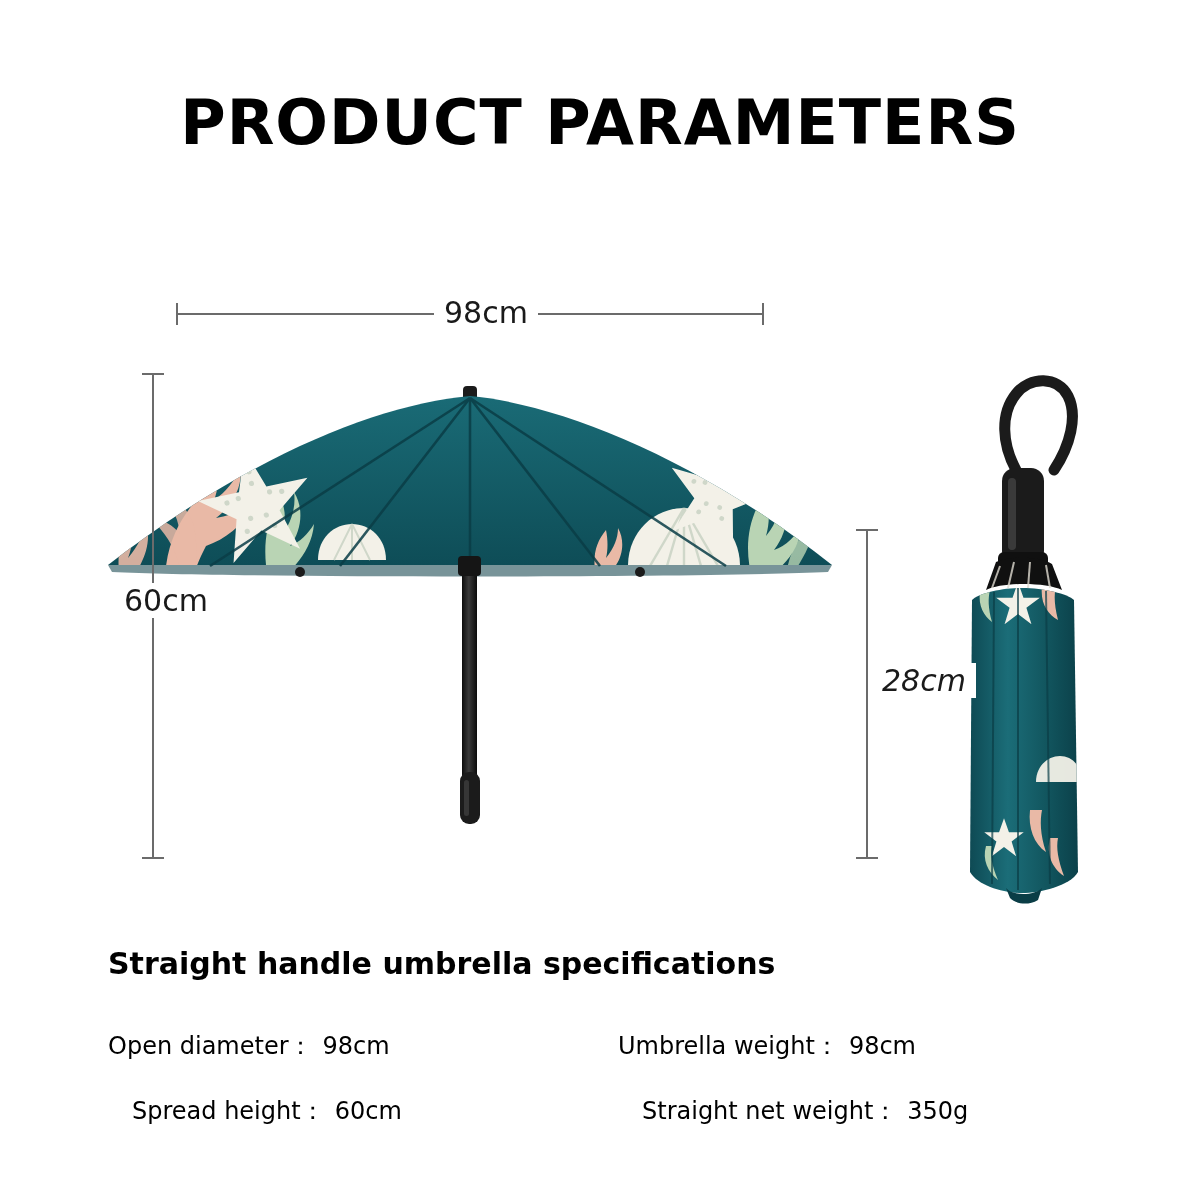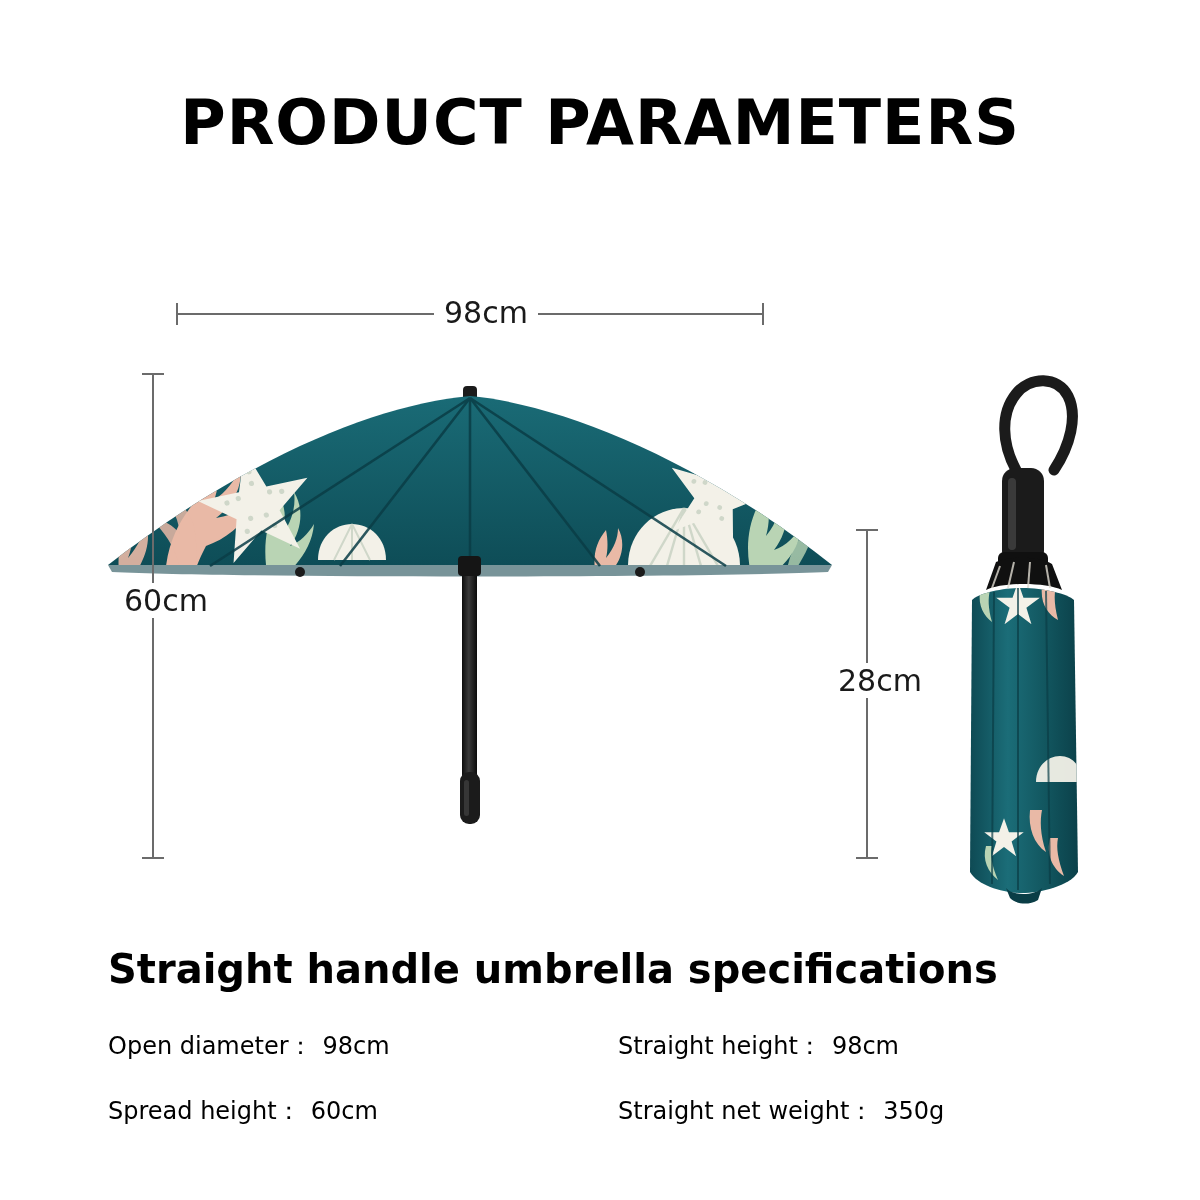--- a/index.html
+++ b/index.html
@@ -59,35 +59,35 @@
     padding: 0 10px;
     white-space: nowrap;
   }
   
   #spec-heading {
     position: absolute;
     left: 108px;
     top: 946px;
     font-family: "DejaVu Sans", "Liberation Sans", sans-serif;
     font-weight: bold;
-    font-size: 40px;
+    font-size: 30px;
     color: #000000;
     white-space: nowrap;
   }
   .spec-row {
     position: absolute;
     font-family: "DejaVu Sans", "Liberation Sans", sans-serif;
     font-size: 24px;
     color: #000000;
     white-space: nowrap;
   }
   .spec-col-left { left: 108px; }
   .spec-col-right { left: 618px; }
   .spec-row-1 { top: 1030px; }
-  .spec-row-2 { top: 1095px; }
+  .spec-row-2 { top: 1095px; margin-left: 24px; }
   .spec-value { margin-left: 10px; }
   svg.art { position: absolute; left: 0; top: 0; }
 </style>
 </head>
 <body>
 
 <div id="page-title">PRODUCT PARAMETERS</div>
 
 <svg class="art" width="1200" height="1200" viewBox="0 0 1200 1200" aria-hidden="true">
   <defs>
@@ -281,31 +281,31 @@
 <div class="dim-label" style="left:434px; top:295px;">98cm</div>
 
 <div class="dim-line-v" style="left:152px; top:373px; height:486px;"></div>
 <div class="cap-h" style="left:142px; top:373px;"></div>
 <div class="cap-h" style="left:142px; top:857px;"></div>
 <div class="dim-label" style="left:114px; top:583px;">60cm</div>
 
 <div class="dim-line-v" style="left:866px; top:529px; height:330px;"></div>
 <div class="cap-h" style="left:856px; top:529px;"></div>
 <div class="cap-h" style="left:856px; top:857px;"></div>
-<div class="dim-label" style="left:828px; top:663px;">28cm</div>
+<div class="dim-label" style="left:872px; top:663px;font-style:italic;">28cm</div>
 
 <div id="spec-heading">Straight handle umbrella specifications</div>
 
 <div class="spec-row spec-col-left spec-row-1">
   <span>Open diameter：</span><span class="spec-value">98cm</span>
 </div>
 
 <div class="spec-row spec-col-left spec-row-2">
   <span>Spread height：</span><span class="spec-value">60cm</span>
 </div>
 
 <div class="spec-row spec-col-right spec-row-1">
-  <span>Straight height：</span><span class="spec-value">98cm</span>
+  <span>Umbrella weight：</span><span class="spec-value">98cm</span>
 </div>
 
 <div class="spec-row spec-col-right spec-row-2">
   <span>Straight net weight：</span><span class="spec-value">350g</span>
 </div>
 
 </body></html>

